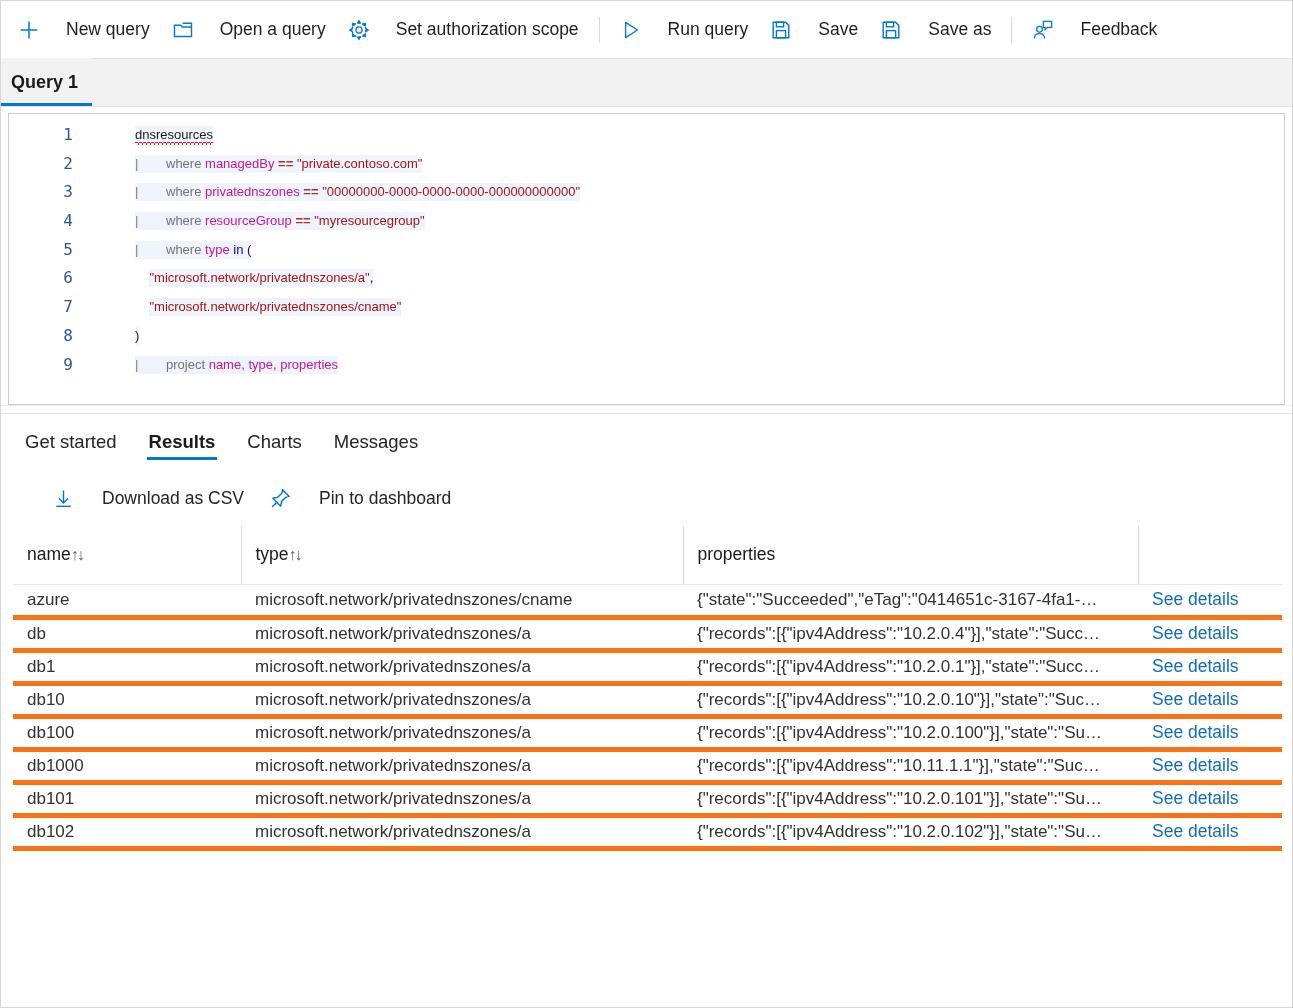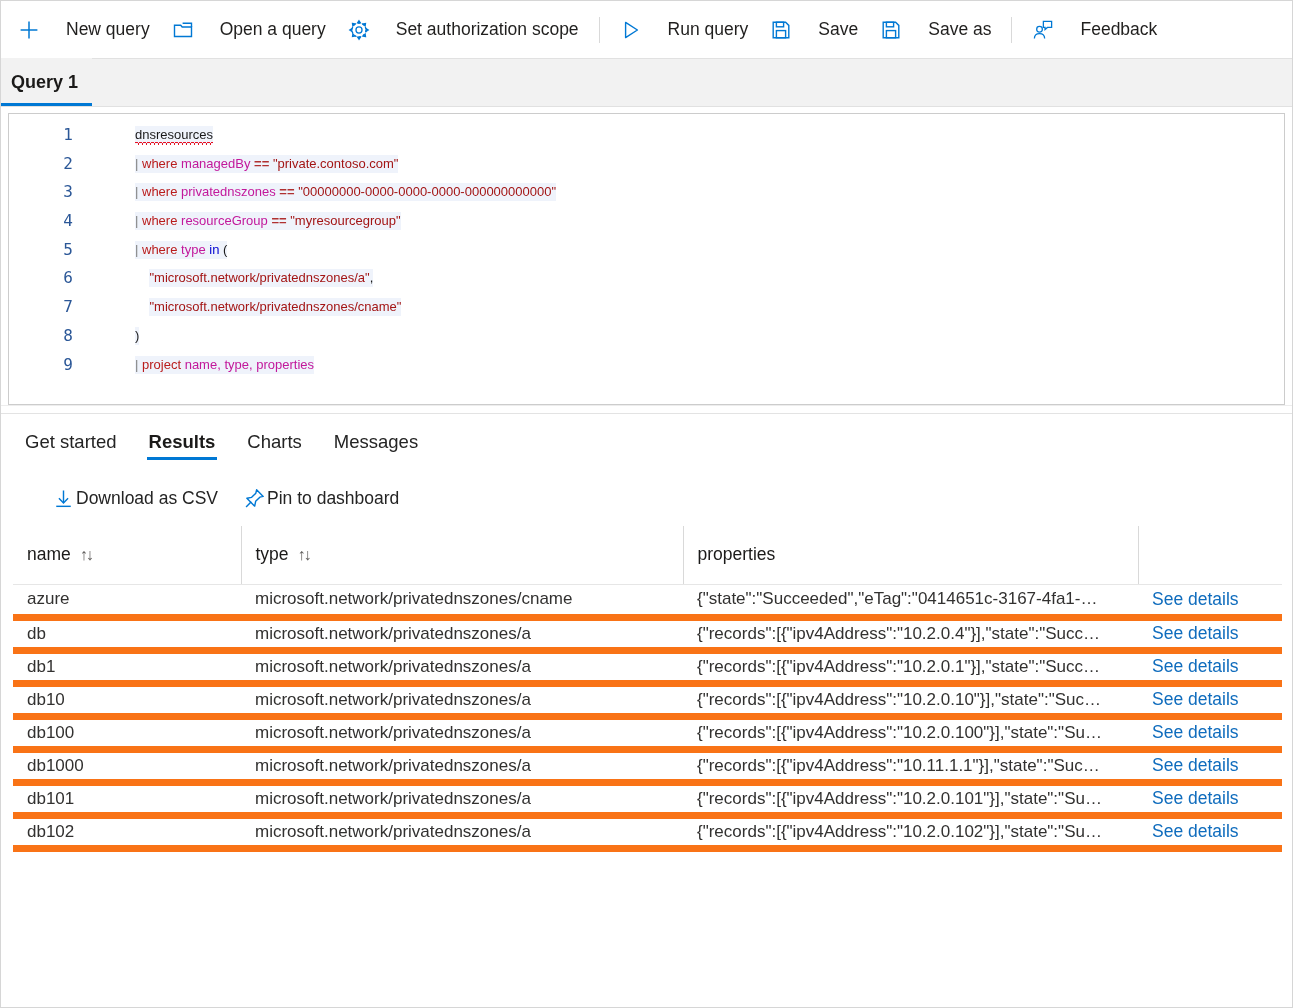--- a/index.html
+++ b/index.html
@@ -171,21 +171,21 @@
     left: 0;
     right: 0;
     bottom: -3px;
     height: 4px;
     background-image:
       radial-gradient(circle at 1.6px 3.4px, transparent 1.6px, #e81123 1.7px, #e81123 2.3px, transparent 2.4px);
     background-size: 4px 4px;
     background-repeat: repeat-x;
   }
   .tok-op     { color: #b03030; font-weight: bold; }
-  .tok-kw     { color: #b91c1c; }
+  .tok-kw     { color: #737373; margin-left: 24px; }
   .tok-field  { color: #c2189b; }
   .tok-str    { color: #a31515; }
   .tok-in     { color: #0000d0; }
   .tok-pipe   { color: #808080; }
   .tok-paren  { color: #1a1a1a; }
   .tok-plain  { color: #1a1a1a; }
 
   
   .splitter {
     height: 9px;
@@ -240,21 +240,21 @@
     align-items: center;
     gap: 6px;
     height: 56px;
     min-height: 56px;
     padding-left: 42px;
     box-sizing: border-box;
   }
   .act-btn {
     display: flex;
     align-items: center;
-    gap: 2px;
+    gap: 28px;
     height: 38px;
     padding: 0 10px;
     border: none;
     background: transparent;
     cursor: pointer;
     font-family: "Liberation Sans", sans-serif;
     font-size: 17.5px;
     color: #242424;
     white-space: nowrap;
     border-radius: 2px;
@@ -290,32 +290,32 @@
     height: 58px;
     vertical-align: middle;
     border-bottom: 1px solid #e6e6e6;
     border-right: 1px solid #d9d9d9;
     background: #ffffff;
     box-sizing: border-box;
     white-space: nowrap;
     cursor: pointer;
   }
   table.grid th.last { border-right: none; }
-  .th-inner { display: flex; align-items: center; gap: 9px; }
+  .th-inner { display: flex; align-items: center; }
   .sort-ico {
     font-size: 16px;
     color: #605e5c;
     letter-spacing: -2px;
     line-height: 1;
   }
   table.grid td {
     padding: 0 8px 0 14px;
     height: 33px;
     vertical-align: middle;
-    border-bottom: 7px solid #f97316;
+    border-bottom: 5px solid #f97316;
     color: #323130;
     font-size: 17px;
     white-space: nowrap;
     overflow: hidden;
     text-overflow: ellipsis;
     box-sizing: border-box;
   }
   td.col-props {
     color: #3b3a39;
   }

